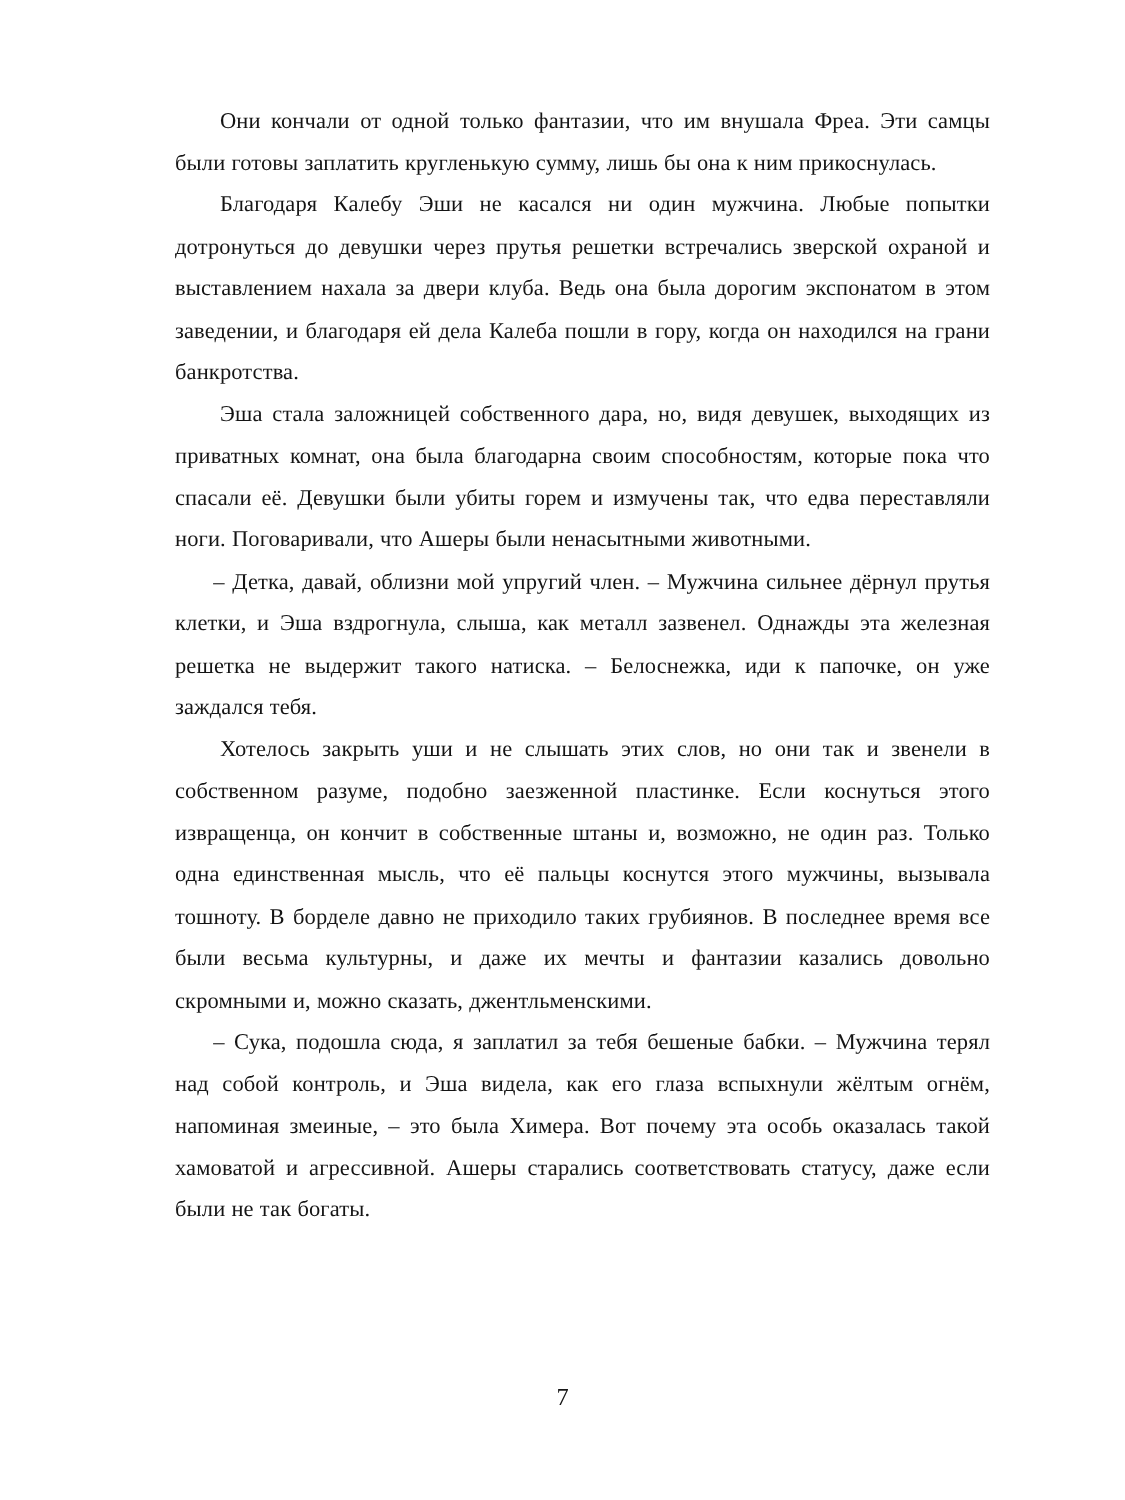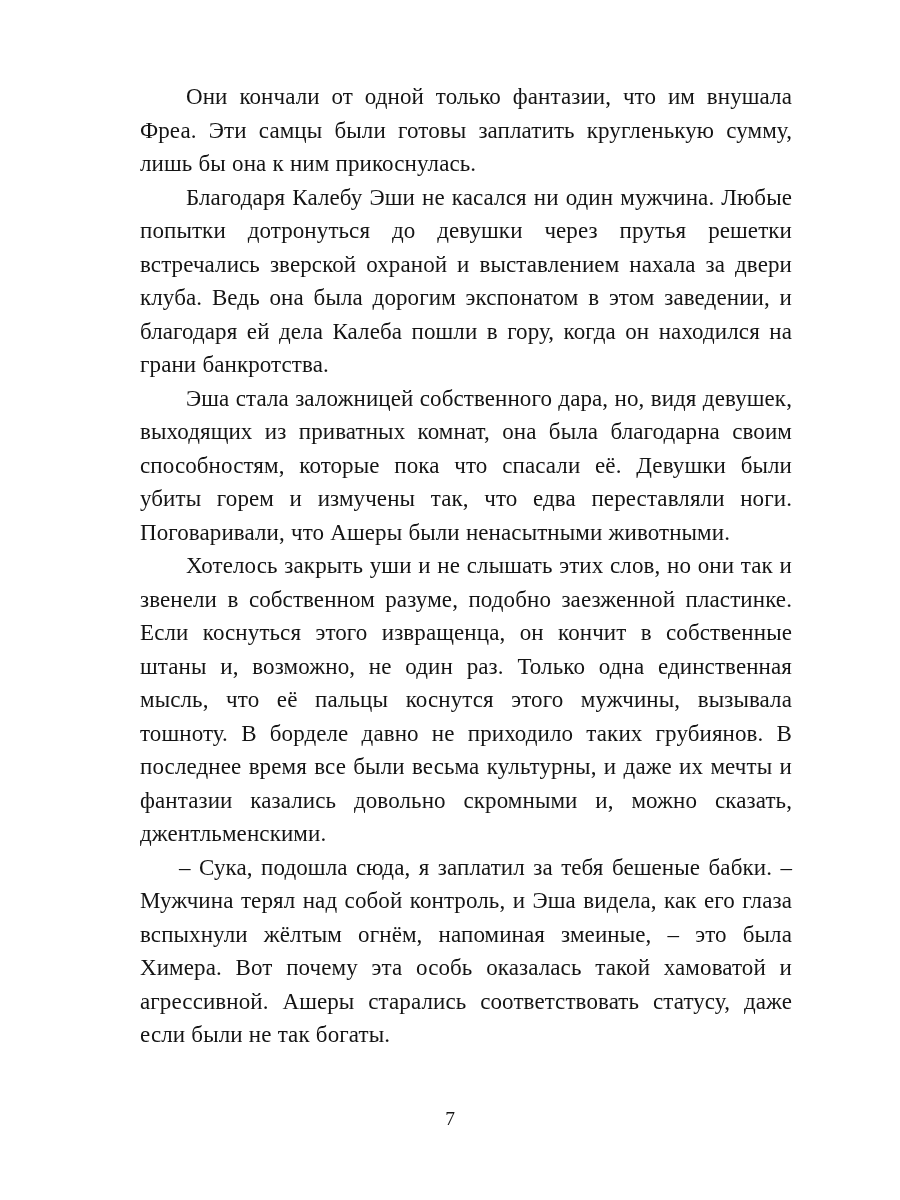--- a/index.html
+++ b/index.html
@@ -20,21 +20,21 @@
   .text-column {
     position: absolute;
     left: 140px;
     top: 80px;
     width: 652px;
   }
   .para {
     margin: 0;
     text-indent: 2.0em;
     text-align: justify;
-    font-size: 23px;
+    font-size: 18px;
     line-height: 33.5px;
     letter-spacing: 0.1px;
     color: #141414;
     word-spacing: 0.3px;
   }
   .para.dialogue {
     text-indent: 1.7em;
   }
   .page-number {
     position: absolute;
@@ -49,19 +49,20 @@
 </style>
 </head>
 <body>
 
 <div class="page">
 
   <div class="text-column">
     <p class="para">Они кончали от одной только фантазии, что им внушала Фреа. Эти самцы были готовы заплатить кругленькую сумму, лишь бы она к ним прикоснулась.</p>
     <p class="para">Благодаря Калебу Эши не касался ни один мужчина. Любые попытки дотронуться до девушки через прутья решетки встречались зверской охраной и выставлением нахала за двери клуба. Ведь она была дорогим экспонатом в этом заведении, и благодаря ей дела Калеба пошли в гору, когда он находился на грани банкротства.</p>
     <p class="para">Эша стала заложницей собственного дара, но, видя девушек, выходящих из приватных комнат, она была благодарна своим способностям, которые пока что спасали её. Девушки были убиты горем и измучены так, что едва переставляли ноги. Поговаривали, что Ашеры были ненасытными животными.</p>
+    <p class="para dialogue">– Детка, давай, облизни мой упругий член. – Мужчина сильнее дёрнул прутья клетки, и Эша вздрогнула, слыша, как металл зазвенел. Однажды эта железная решетка не выдержит такого натиска. – Белоснежка, иди к папочке, он уже заждался тебя.</p>
     <p class="para">Хотелось закрыть уши и не слышать этих слов, но они так и звенели в собственном разуме, подобно заезженной пластинке. Если коснуться этого извращенца, он кончит в собственные штаны и, возможно, не один раз. Только одна единственная мысль, что её пальцы коснутся этого мужчины, вызывала тошноту. В борделе давно не приходило таких грубиянов. В последнее время все были весьма культурны, и даже их мечты и фантазии казались довольно скромными и, можно сказать, джентльменскими.</p>
     <p class="para dialogue">– Сука, подошла сюда, я заплатил за тебя бешеные бабки. – Мужчина терял над собой контроль, и Эша видела, как его глаза вспыхнули жёлтым огнём, напоминая змеиные, – это была Химера. Вот почему эта особь оказалась такой хамоватой и агрессивной. Ашеры старались соответствовать статусу, даже если были не так богаты.</p>
   </div>
 
   <div class="page-number">7</div>
 
 </div>
 
 </body></html>

